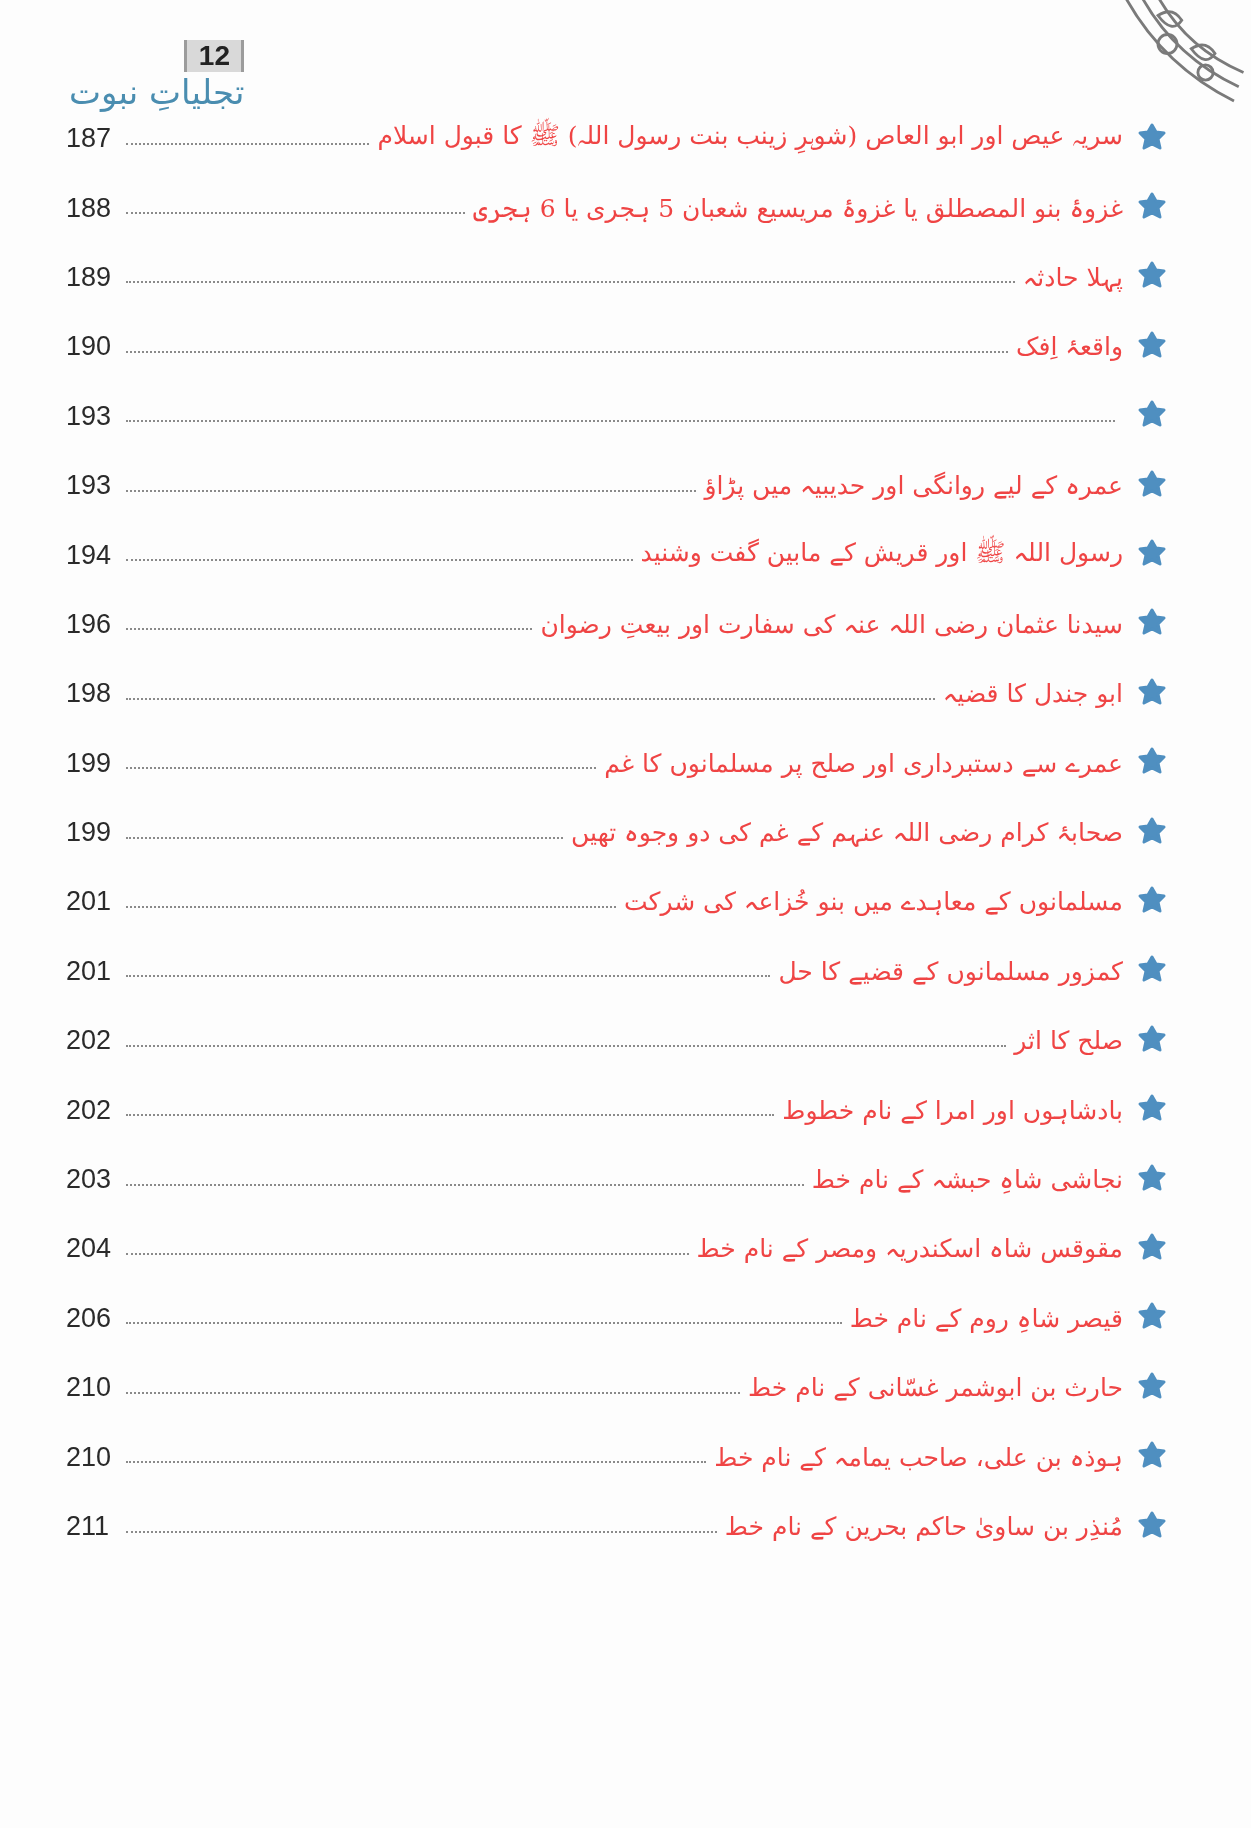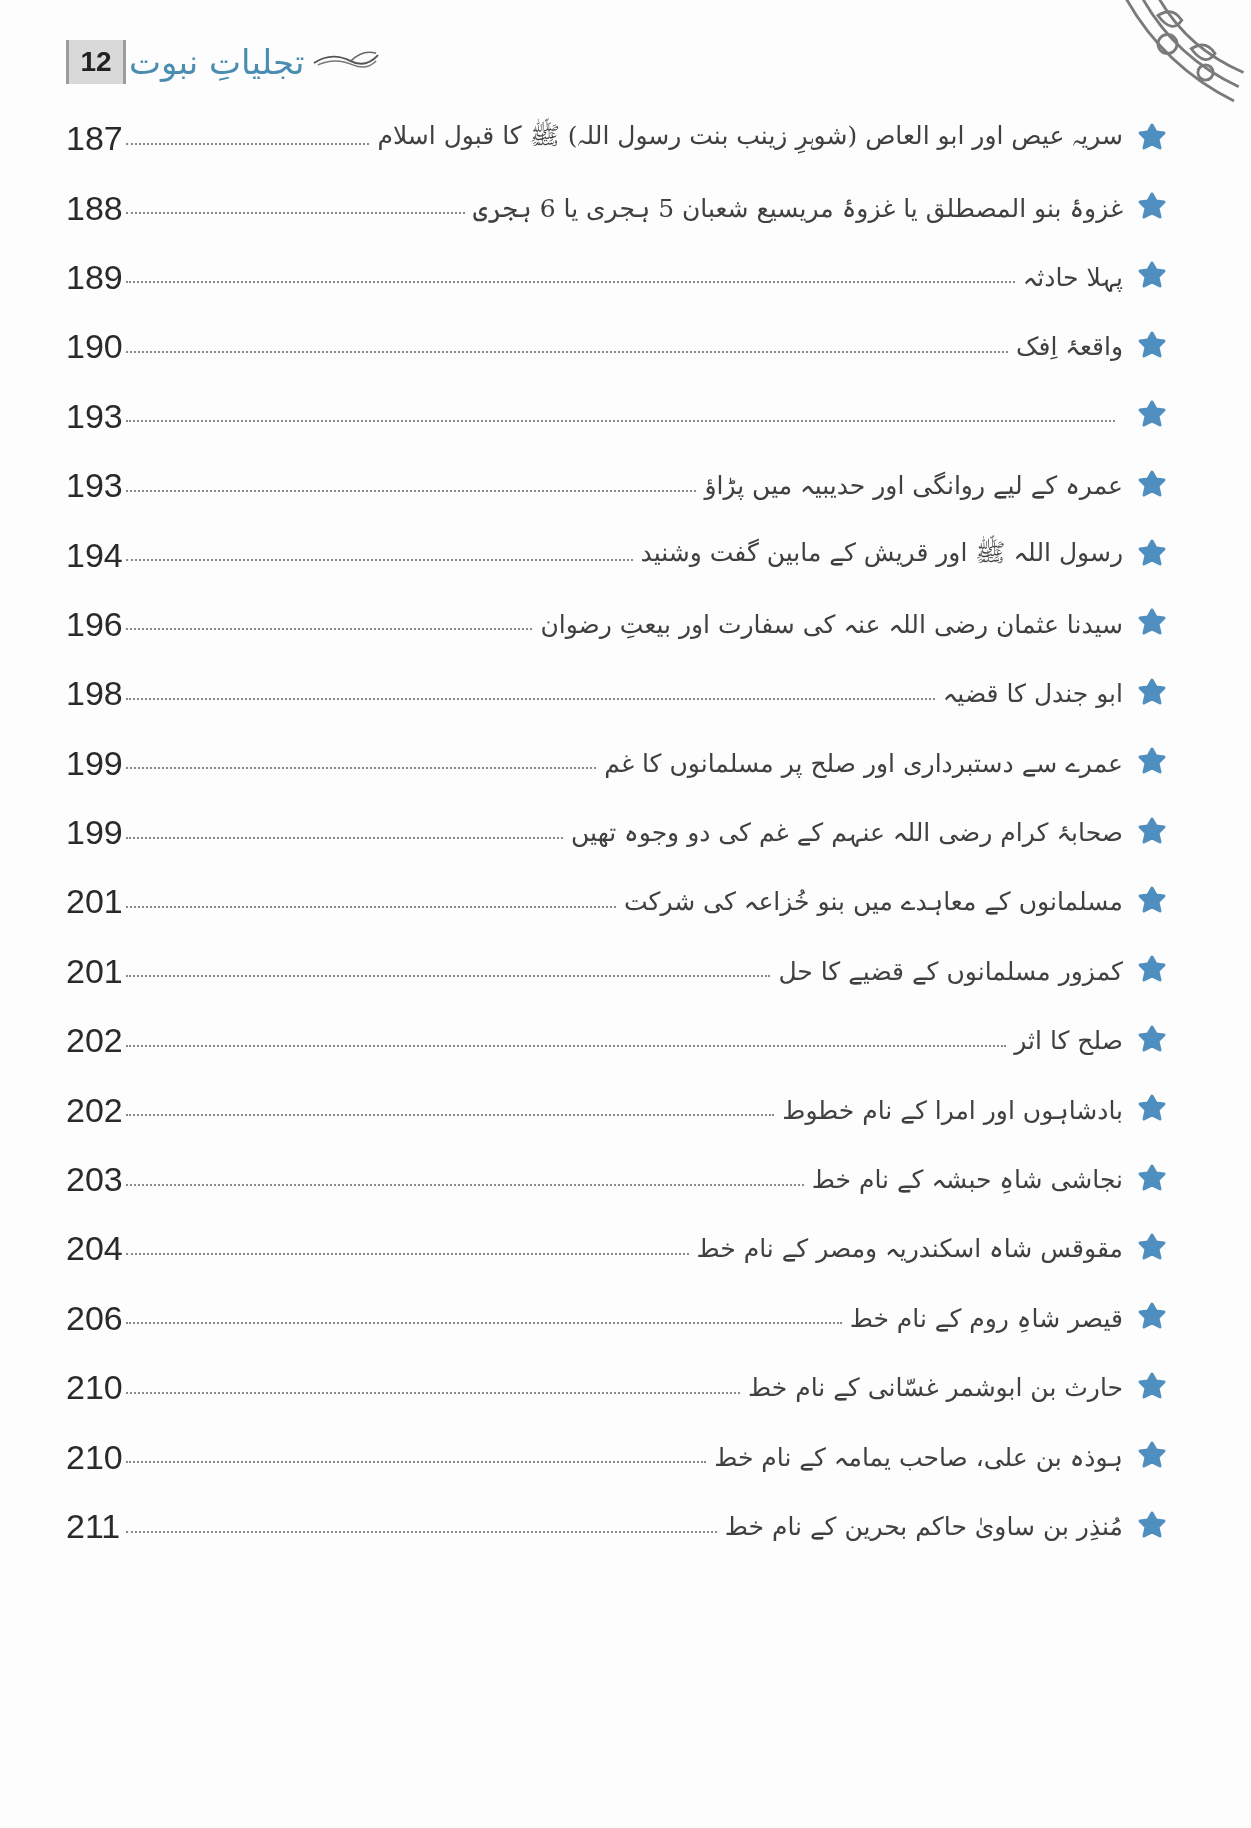--- a/index.html
+++ b/index.html
@@ -4,47 +4,47 @@
 <style>
   html, body { margin:0; padding:0; }
   body {
     width:1251px; height:1828px; background:#fdfdfd; position:relative; overflow:hidden;
     font-family:"DejaVu Sans", sans-serif; color:#1b1b1b;
   }
   .ornament {
     position:absolute; right:-40px; top:-70px; width:190px; height:190px;
   }
   .header {
-    position:absolute; left:66px; top:40px; height:44px; display:flex; align-items:center;
+    position:absolute; left:66px; top:40px; height:44px; display:flex; align-items:flex-end;flex-direction:column;
   }
   .page-box {
     width:60px; height:44px; background:#d9d9d9; border-left:3px solid #9c9c9c; border-right:3px solid #9c9c9c;
     display:flex; align-items:center; justify-content:center;
     font-family:"Liberation Sans", sans-serif; font-size:28px; font-weight:bold; color:#222;
     box-sizing:border-box;
   }
   .book-title {
     margin-left:3px; font-family:"DejaVu Sans", sans-serif; font-size:34px; color:#4a8db0;
     direction:rtl; letter-spacing:1px;
   }
   .swash { margin-left:8px; width:68px; height:30px; }
   .toc {
     position:absolute; left:66px; top:104px; width:1105px;
   }
   .row {
     display:flex; align-items:center; height:69.4px; direction:ltr;
   }
   .num {
-    font-family:"Liberation Sans", sans-serif; font-size:34px; color:#2a2a2a; width:56px; flex:none;
+    font-family:"Liberation Sans", sans-serif; font-size:27px; color:#2a2a2a; width:56px; flex:none;
   }
   .leader {
     flex:1; height:0; border-bottom:2px dotted #8a8a8a; margin:10px 8px 0 4px;
   }
   .title {
-    flex:none; direction:rtl; font-family:"DejaVu Serif", serif; font-size:25px; color:#404040;
+    flex:none; direction:rtl; font-family:"DejaVu Serif", serif; font-size:25px; color:#ef4444;
     white-space:nowrap; text-align:right;
   }
   .bullet { flex:none; width:34px; height:34px; margin-left:14px; }
   .bullet svg { width:30px; height:30px; }
 </style>
 </head>
 <body>
 
 <svg class="ornament" viewBox="0 0 200 200">
   <g fill="none" stroke="#7a7a7a" stroke-width="3">

